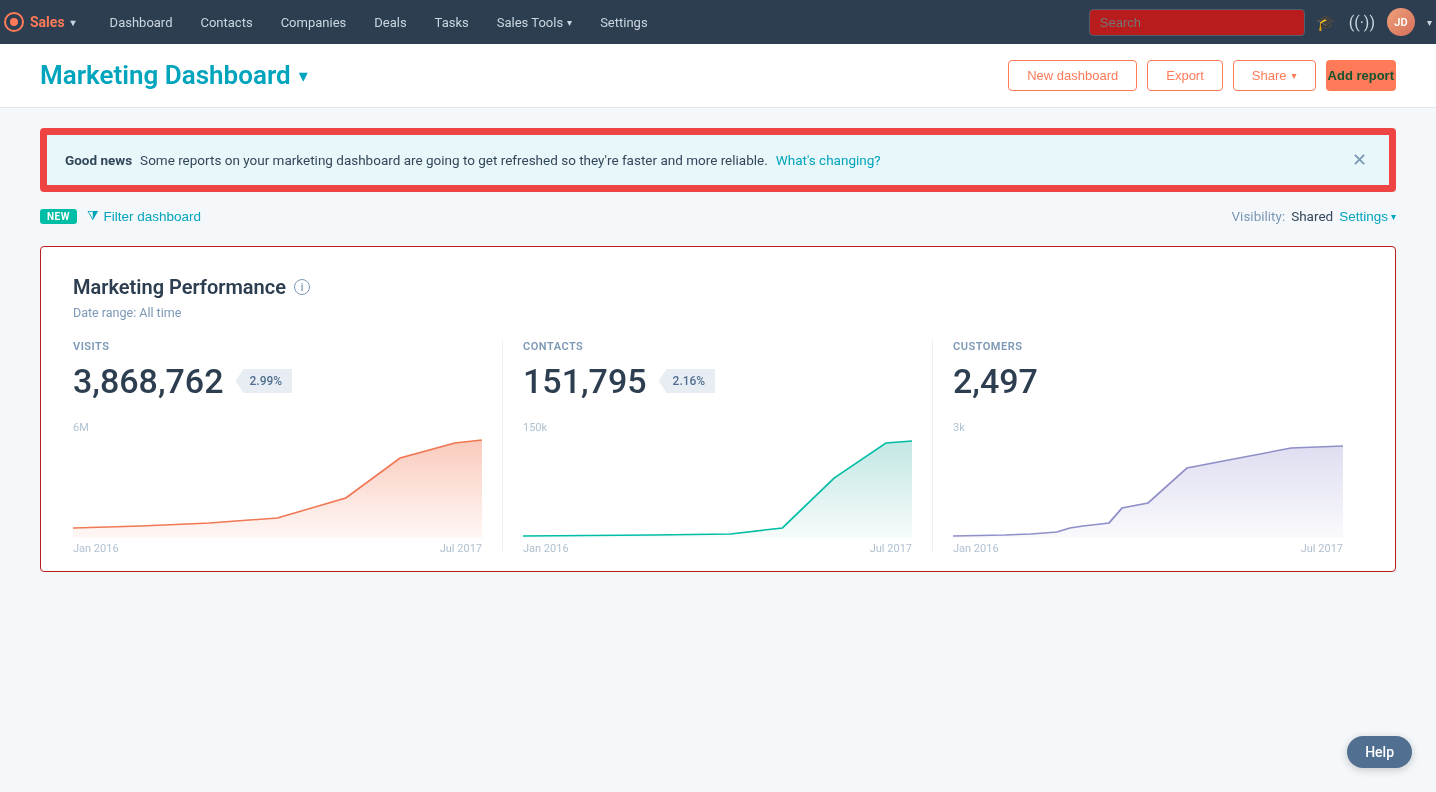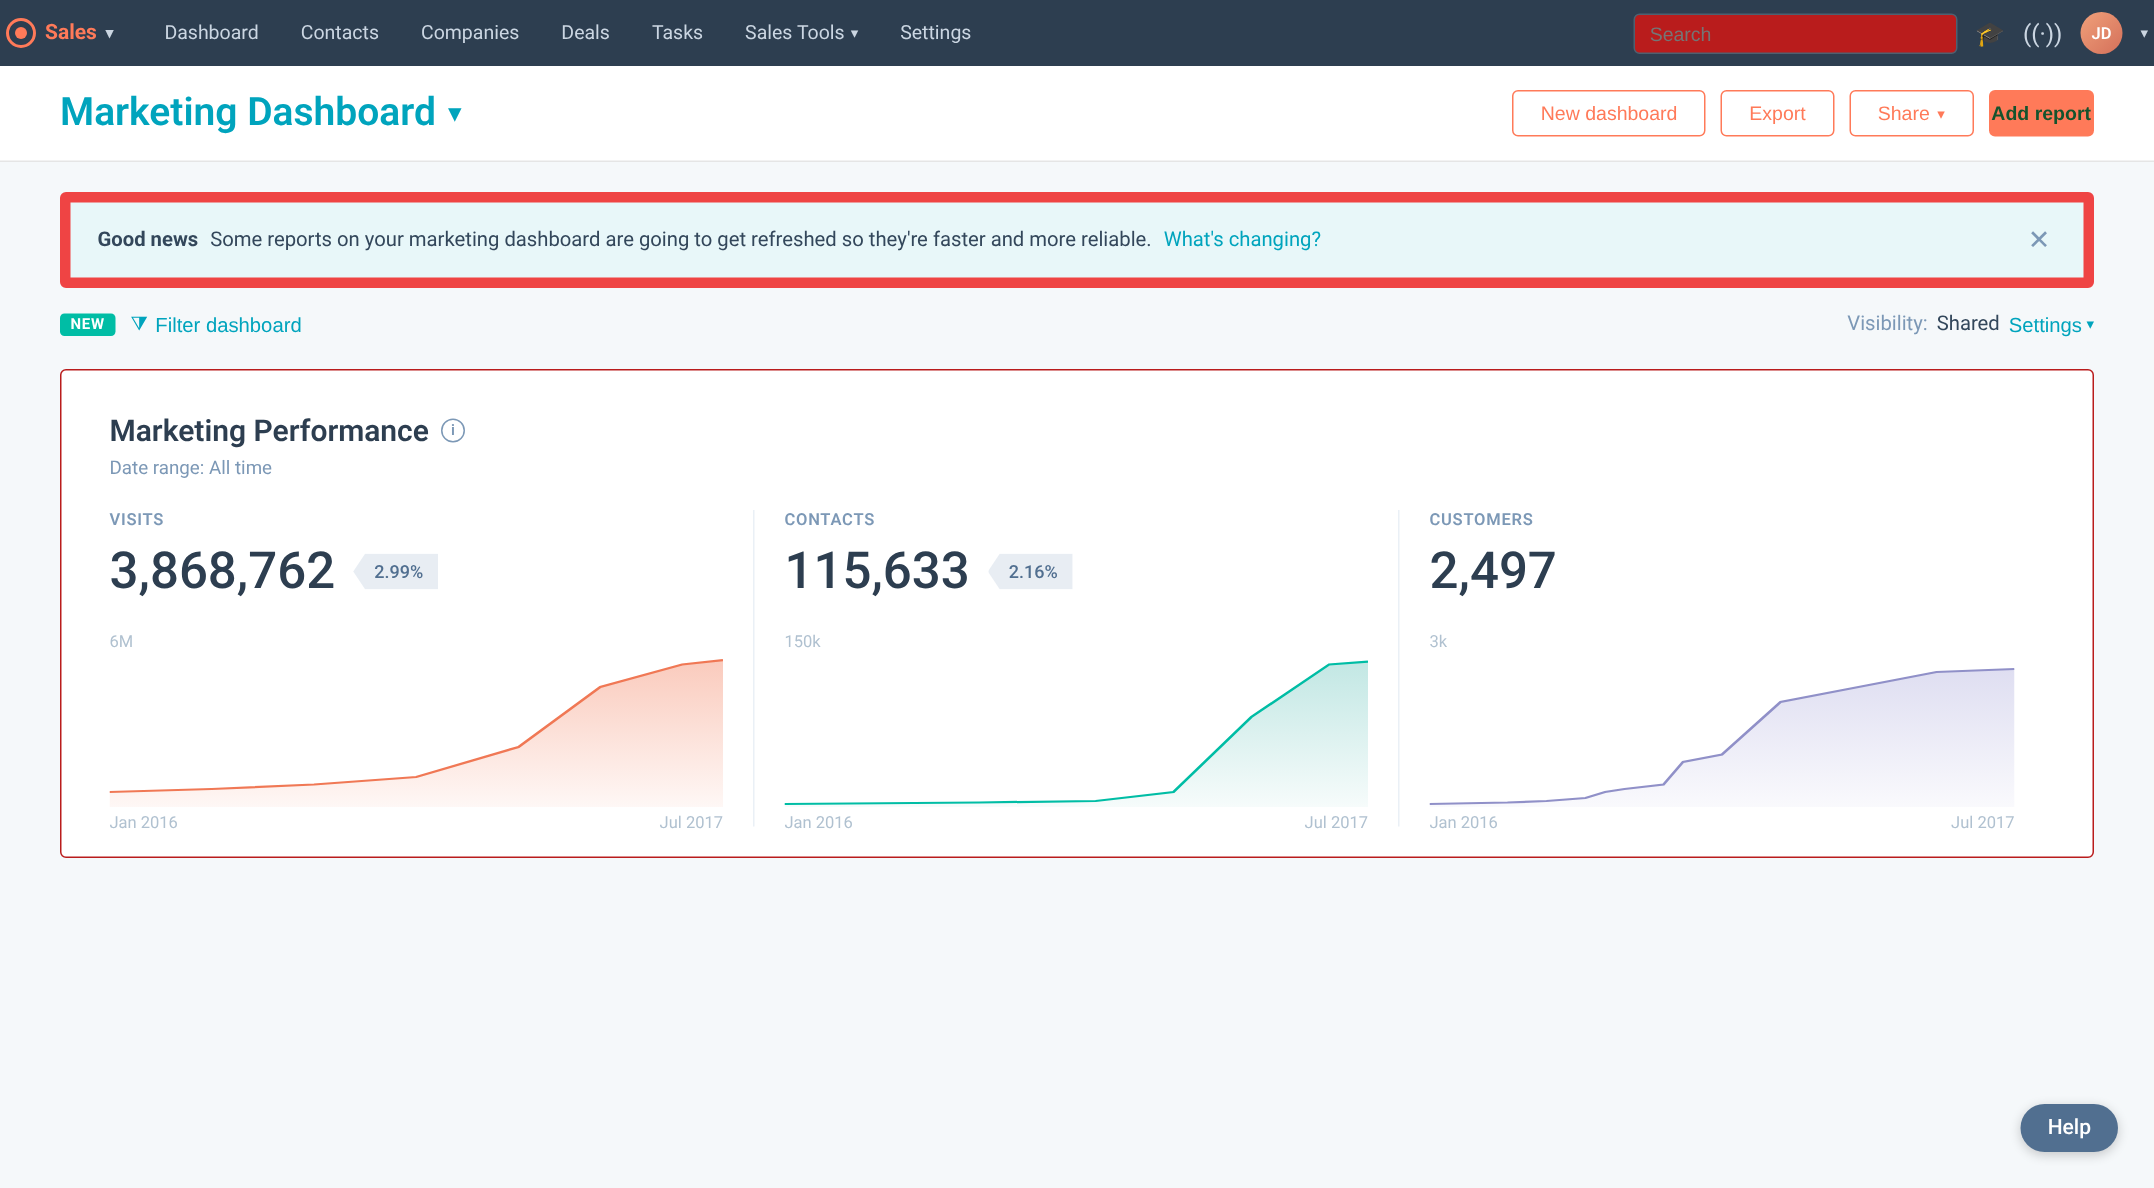--- a/index.html
+++ b/index.html
@@ -445,21 +445,21 @@
         <div class="chart-xaxis">
           <span>Jan 2016</span>
           <span>Jul 2017</span>
         </div>
       </div>
     </div>
 
     <div class="metric-col">
       <div class="metric-label">CONTACTS</div>
       <div class="metric-value-row">
-        <span class="metric-value">115,633</span>
+        <span class="metric-value">151,795</span>
         <span class="metric-badge">2.16%</span>
       </div>
       <div class="chart-area">
         <div class="chart-ymax">150k</div>
         <svg class="chart-svg" viewBox="0 0 300 100" preserveAspectRatio="none">
           <defs>
             <linearGradient id="grad1" x1="0" y1="0" x2="0" y2="1">
               <stop offset="0%" stop-color="#a8ddd8" stop-opacity="0.7"></stop>
               <stop offset="100%" stop-color="#a8ddd8" stop-opacity="0.1"></stop>
             </linearGradient>

